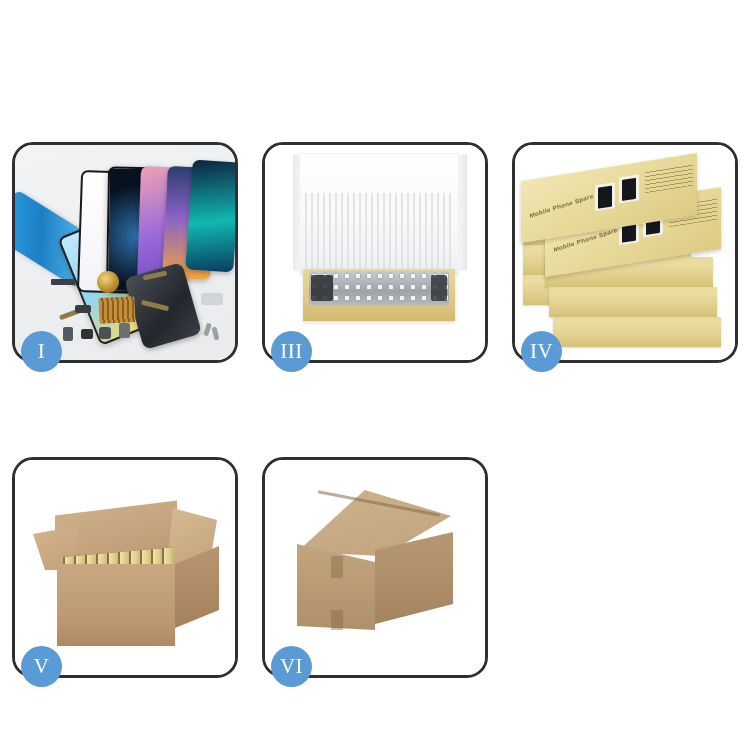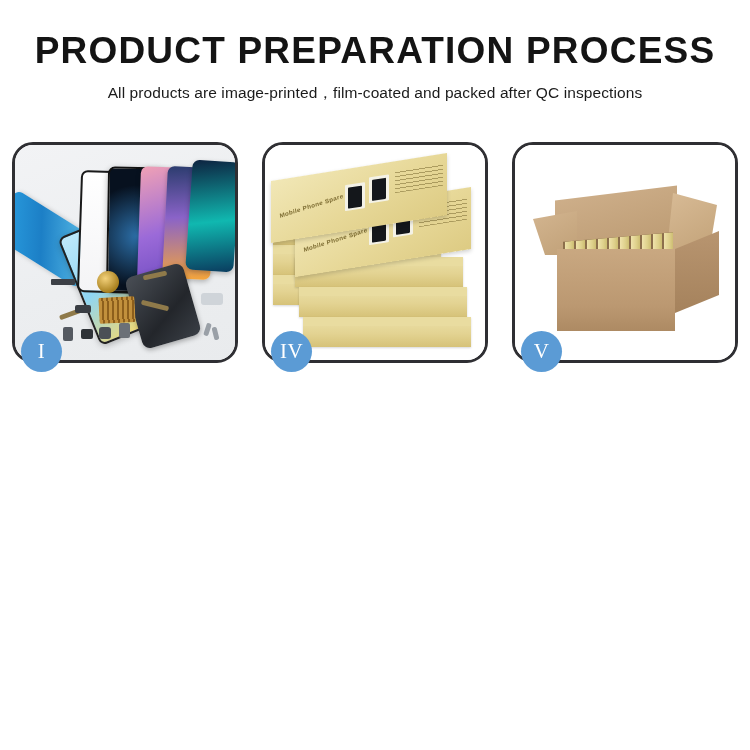--- a/index.html
+++ b/index.html
@@ -220,24 +220,20 @@
   .c6-right{position:absolute;left:110px;top:72px;width:78px;height:92px;
     background:linear-gradient(180deg,#b79873,#a5855f);
     clip-path:polygon(0 18px,100% 0,100% 72px,0 100%);}
   .c6-tab{position:absolute;background:rgba(126,100,68,.4);}
 </style>
 </head>
 <body>
 
 <div class="page">
 
-  <div class="header">
-    <h1 class="title">PRODUCT PREPARATION PROCESS</h1>
-    <p class="subtitle">All products are image-printed，film-coated and packed after QC inspections</p>
-  </div>
 
   <div class="grid">
 
     <div class="panel">
       <div class="panel-inner p1">
         <div class="ph s1"></div>
         <div class="ph s2"></div>
         <div class="ph s3"></div>
         <div class="ph s4"></div>
         <div class="ph s5"></div>
@@ -256,20 +252,32 @@
         <div class="sm" style="left:104px;top:178px;width:11px;height:15px;background:#6b7077;"></div>
         <div class="sm" style="left:60px;top:160px;width:16px;height:8px;background:#3a3e44;"></div>
         <div class="sm" style="left:190px;top:178px;width:5px;height:13px;background:#9aa0a7;transform:rotate(18deg);"></div>
         <div class="sm" style="left:198px;top:182px;width:5px;height:13px;background:#9aa0a7;transform:rotate(-14deg);"></div>
         <div class="sm" style="left:186px;top:148px;width:22px;height:12px;background:#cfd4d9;border-radius:3px;"></div>
       </div>
       <div class="badge">I</div>
     </div>
 
 
+    <div class="panel">
+      <div class="panel-inner p3">
+        <div class="foam-flapL"></div>
+        <div class="foam-flapR"></div>
+        <div class="foam"></div>
+        <div class="box3-body">
+          
+        </div>
+        <div class="part3"></div>
+      </div>
+      <div class="badge">III</div>
+    </div>
 
     <div class="panel">
       <div class="panel-inner p4">
         <div class="slab" style="left:8px;top:70px;">
             <div class="edge"></div>
           </div>
         <div class="slab" style="left:8px;top:100px;">
             <div class="edge"></div>
           </div>
         <div class="slab" style="left:8px;top:130px;">
@@ -322,15 +330,26 @@
           <div class="cbx" style="left:79px;"></div>
           <div class="cbx" style="left:90px;"></div>
           <div class="cbx" style="left:101px;"></div>
         </div>
         <div class="c5-side"></div>
         <div class="c5-front"></div>
       </div>
       <div class="badge">V</div>
     </div>
 
+    <div class="panel">
+      <div class="panel-inner p6">
+        <div class="c6-top"></div>
+        <div class="c6-seam"></div>
+        <div class="c6-left"></div>
+        <div class="c6-right"></div>
+        <div class="c6-tab" style="left:66px;top:96px;width:12px;height:22px;"></div>
+        <div class="c6-tab" style="left:66px;top:150px;width:12px;height:20px;"></div>
+      </div>
+      <div class="badge">VI</div>
+    </div>
 
   </div>
 </div>
 
 </body></html>

